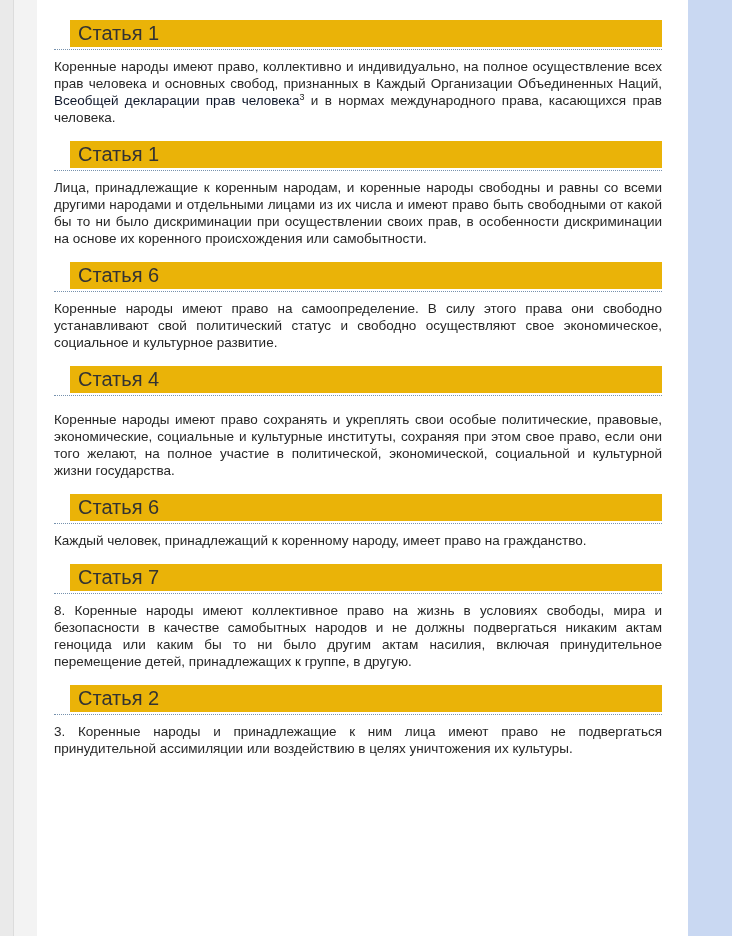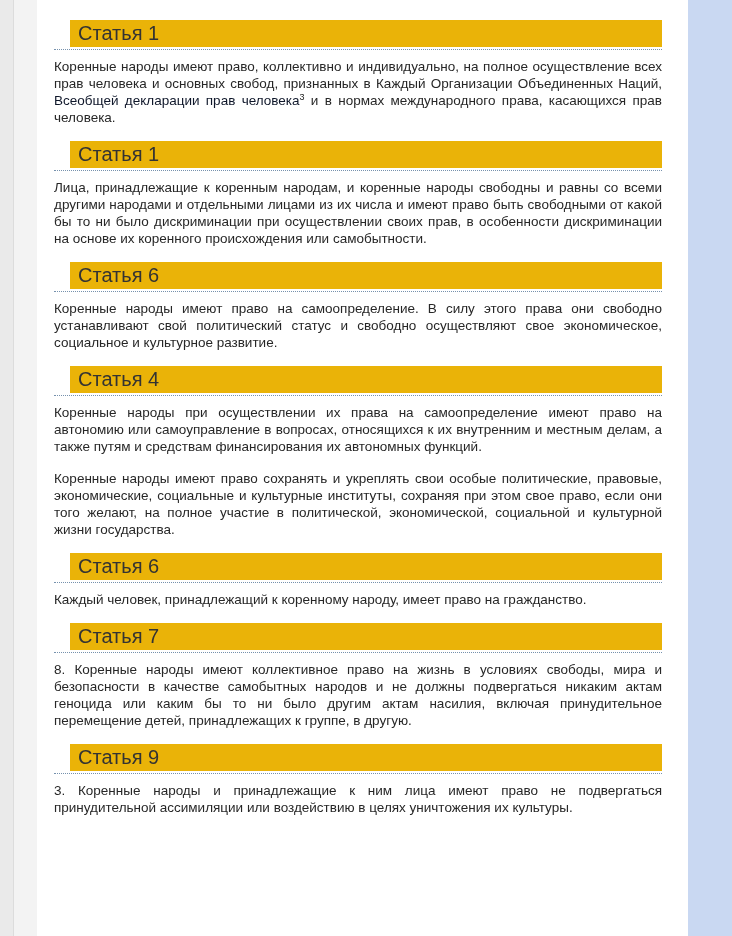--- a/index.html
+++ b/index.html
@@ -97,21 +97,20 @@
       <div class="article-header">
         <h2>Статья 6</h2>
       </div>
       <p>Коренные народы имеют право на самоопределение. В силу этого права они свободно устанавливают свой политический статус и свободно осуществляют свое экономическое, социальное и культурное развитие.</p>
     </section>
 
     <section class="article">
       <div class="article-header">
         <h2>Статья 4</h2>
       </div>
-      <p>Коренные народы при осуществлении их права на самоопределение имеют право на автономию или самоуправление в вопросах, относящихся к их внутренним и местным делам, а также путям и средствам финансирования их автономных функций.</p>
     </section>
 
     <section class="article">
       <p>Коренные народы имеют право сохранять и укреплять свои особые политические, правовые, экономические, социальные и культурные институты, сохраняя при этом свое право, если они того желают, на полное участие в политической, экономической, социальной и культурной жизни государства.</p>
     </section>
 
     <section class="article">
       <div class="article-header">
         <h2>Статья 6</h2>
       </div>
@@ -120,21 +119,21 @@
 
     <section class="article">
       <div class="article-header">
         <h2>Статья 7</h2>
       </div>
       <p>8. Коренные народы имеют коллективное право на жизнь в условиях свободы, мира и безопасности в качестве самобытных народов и не должны подвергаться никаким актам геноцида или каким бы то ни было другим актам насилия, включая принудительное перемещение детей, принадлежащих к группе, в другую.</p>
     </section>
 
     <section class="article">
       <div class="article-header">
-        <h2>Статья 9</h2>
+        <h2>Статья 2</h2>
       </div>
       <p>3. Коренные народы и принадлежащие к ним лица имеют право не подвергаться принудительной ассимиляции или воздействию в целях уничтожения их культуры.</p>
     </section>
 
   </div>
 
   <div class="right-margin"></div>
 </div>
 
 </body></html>

